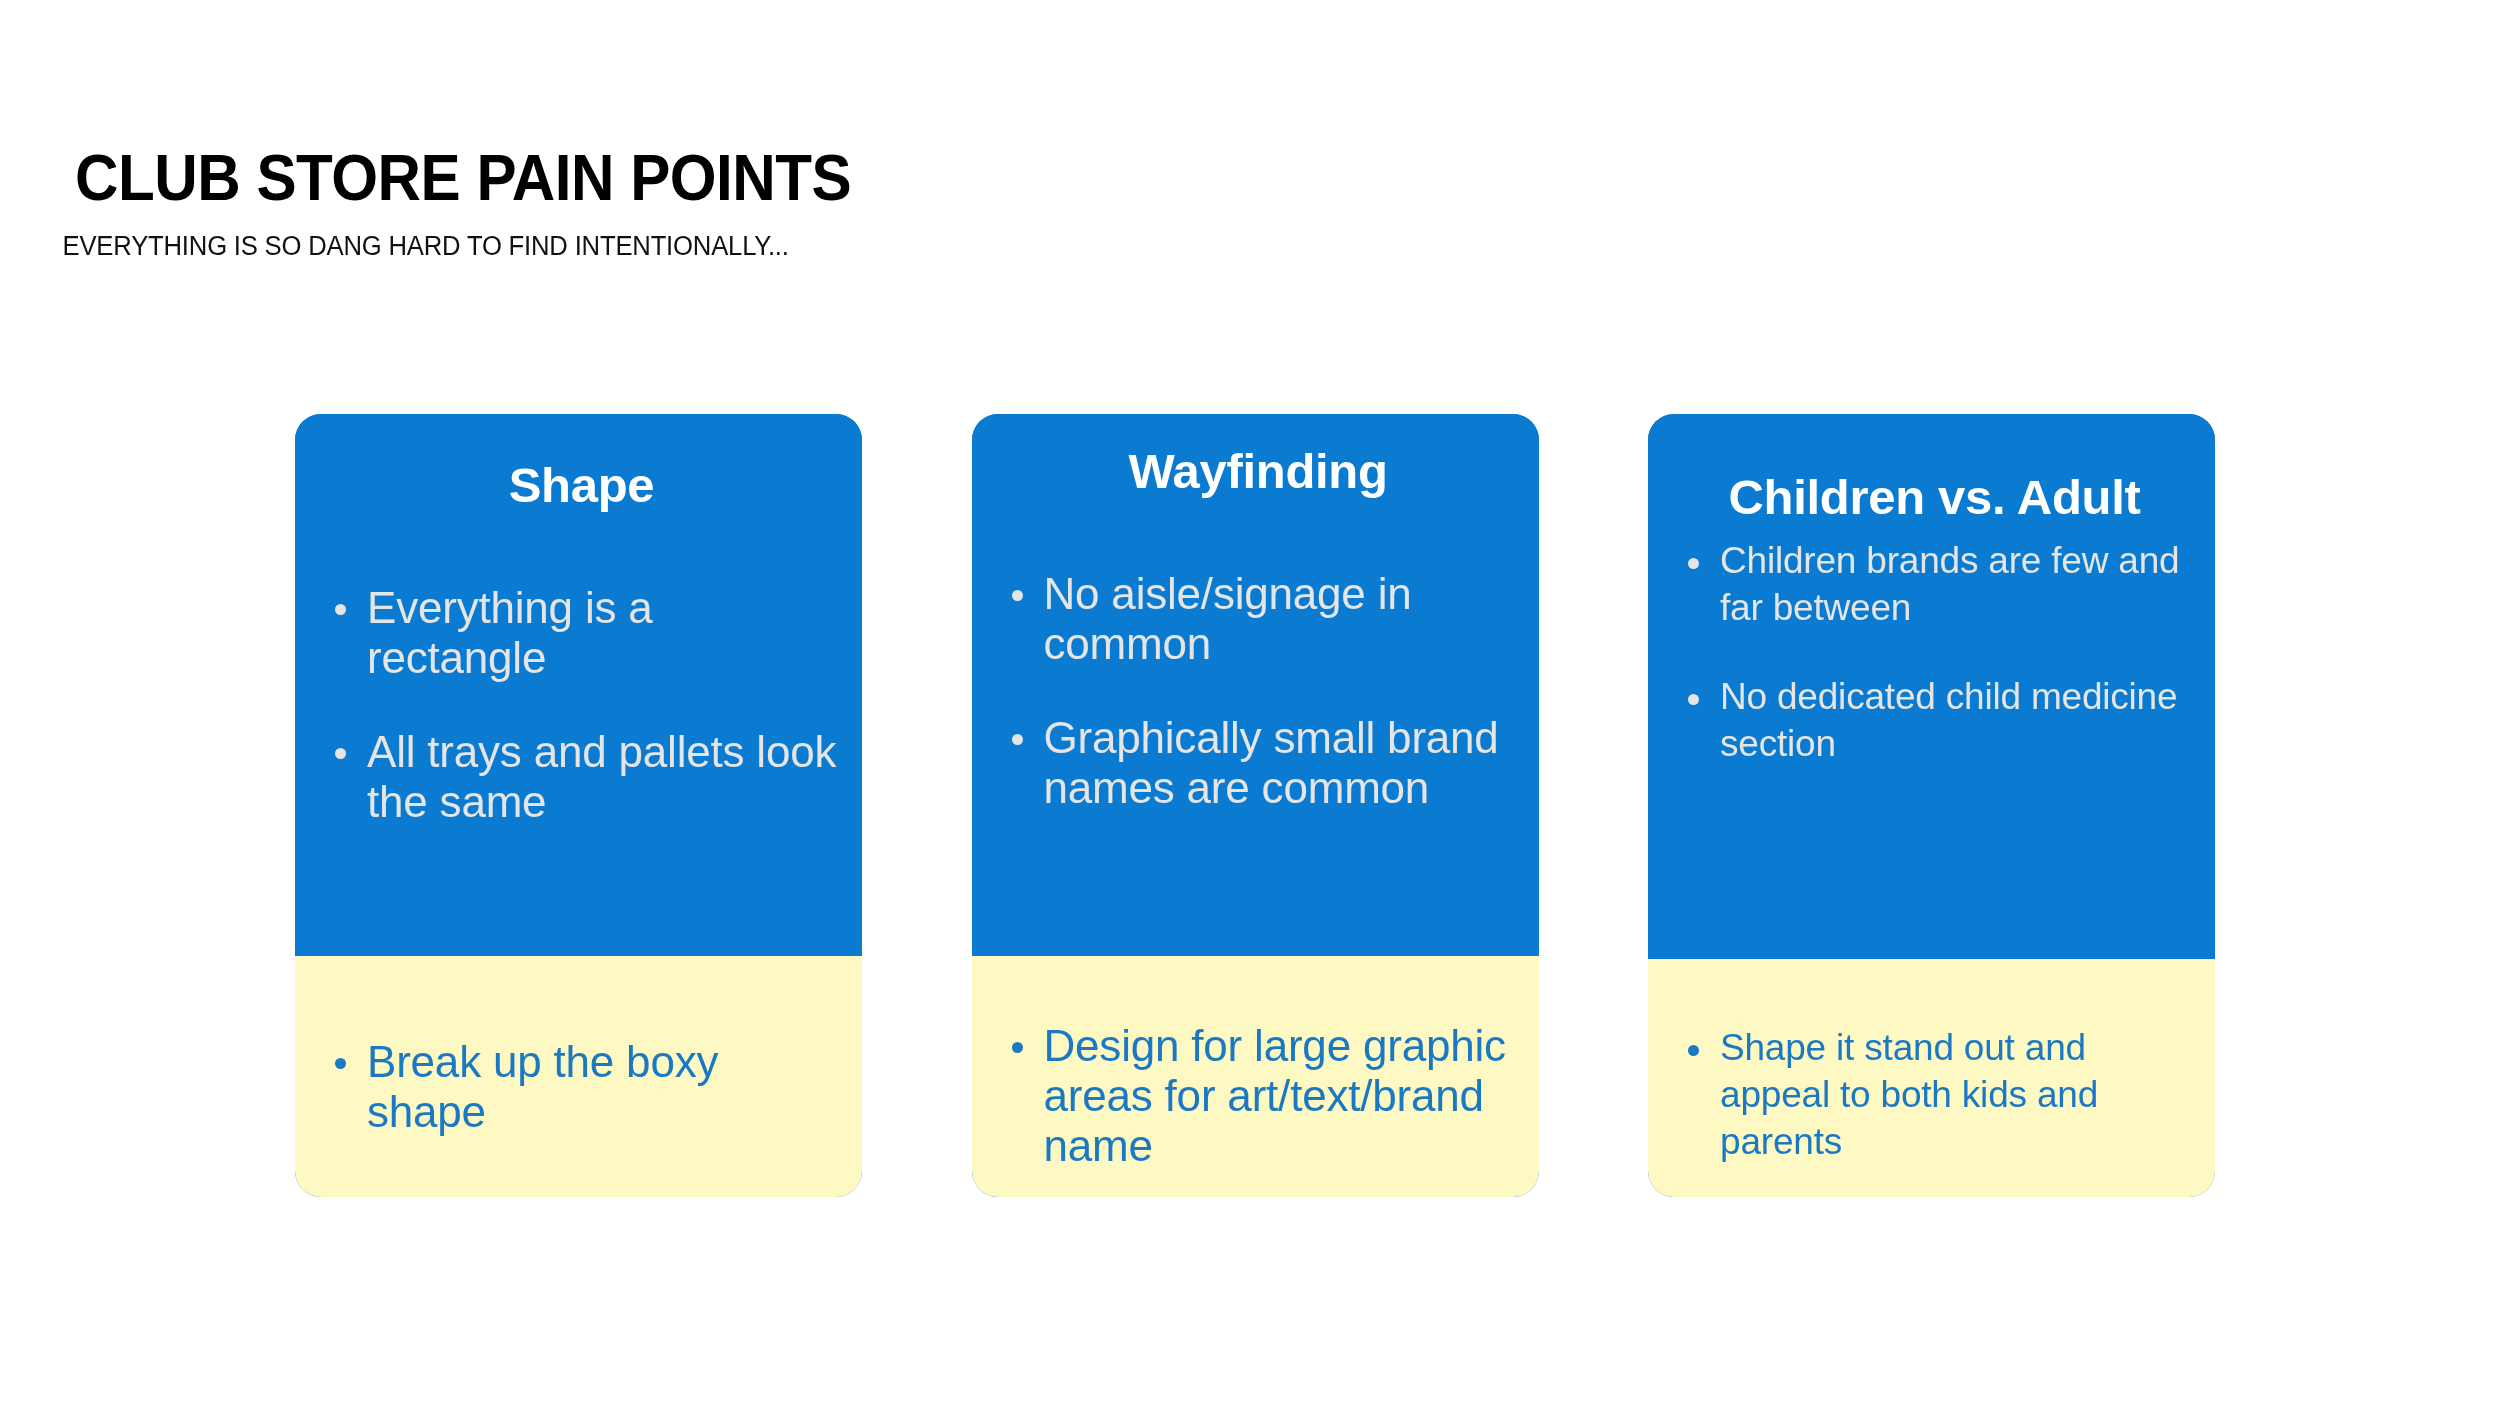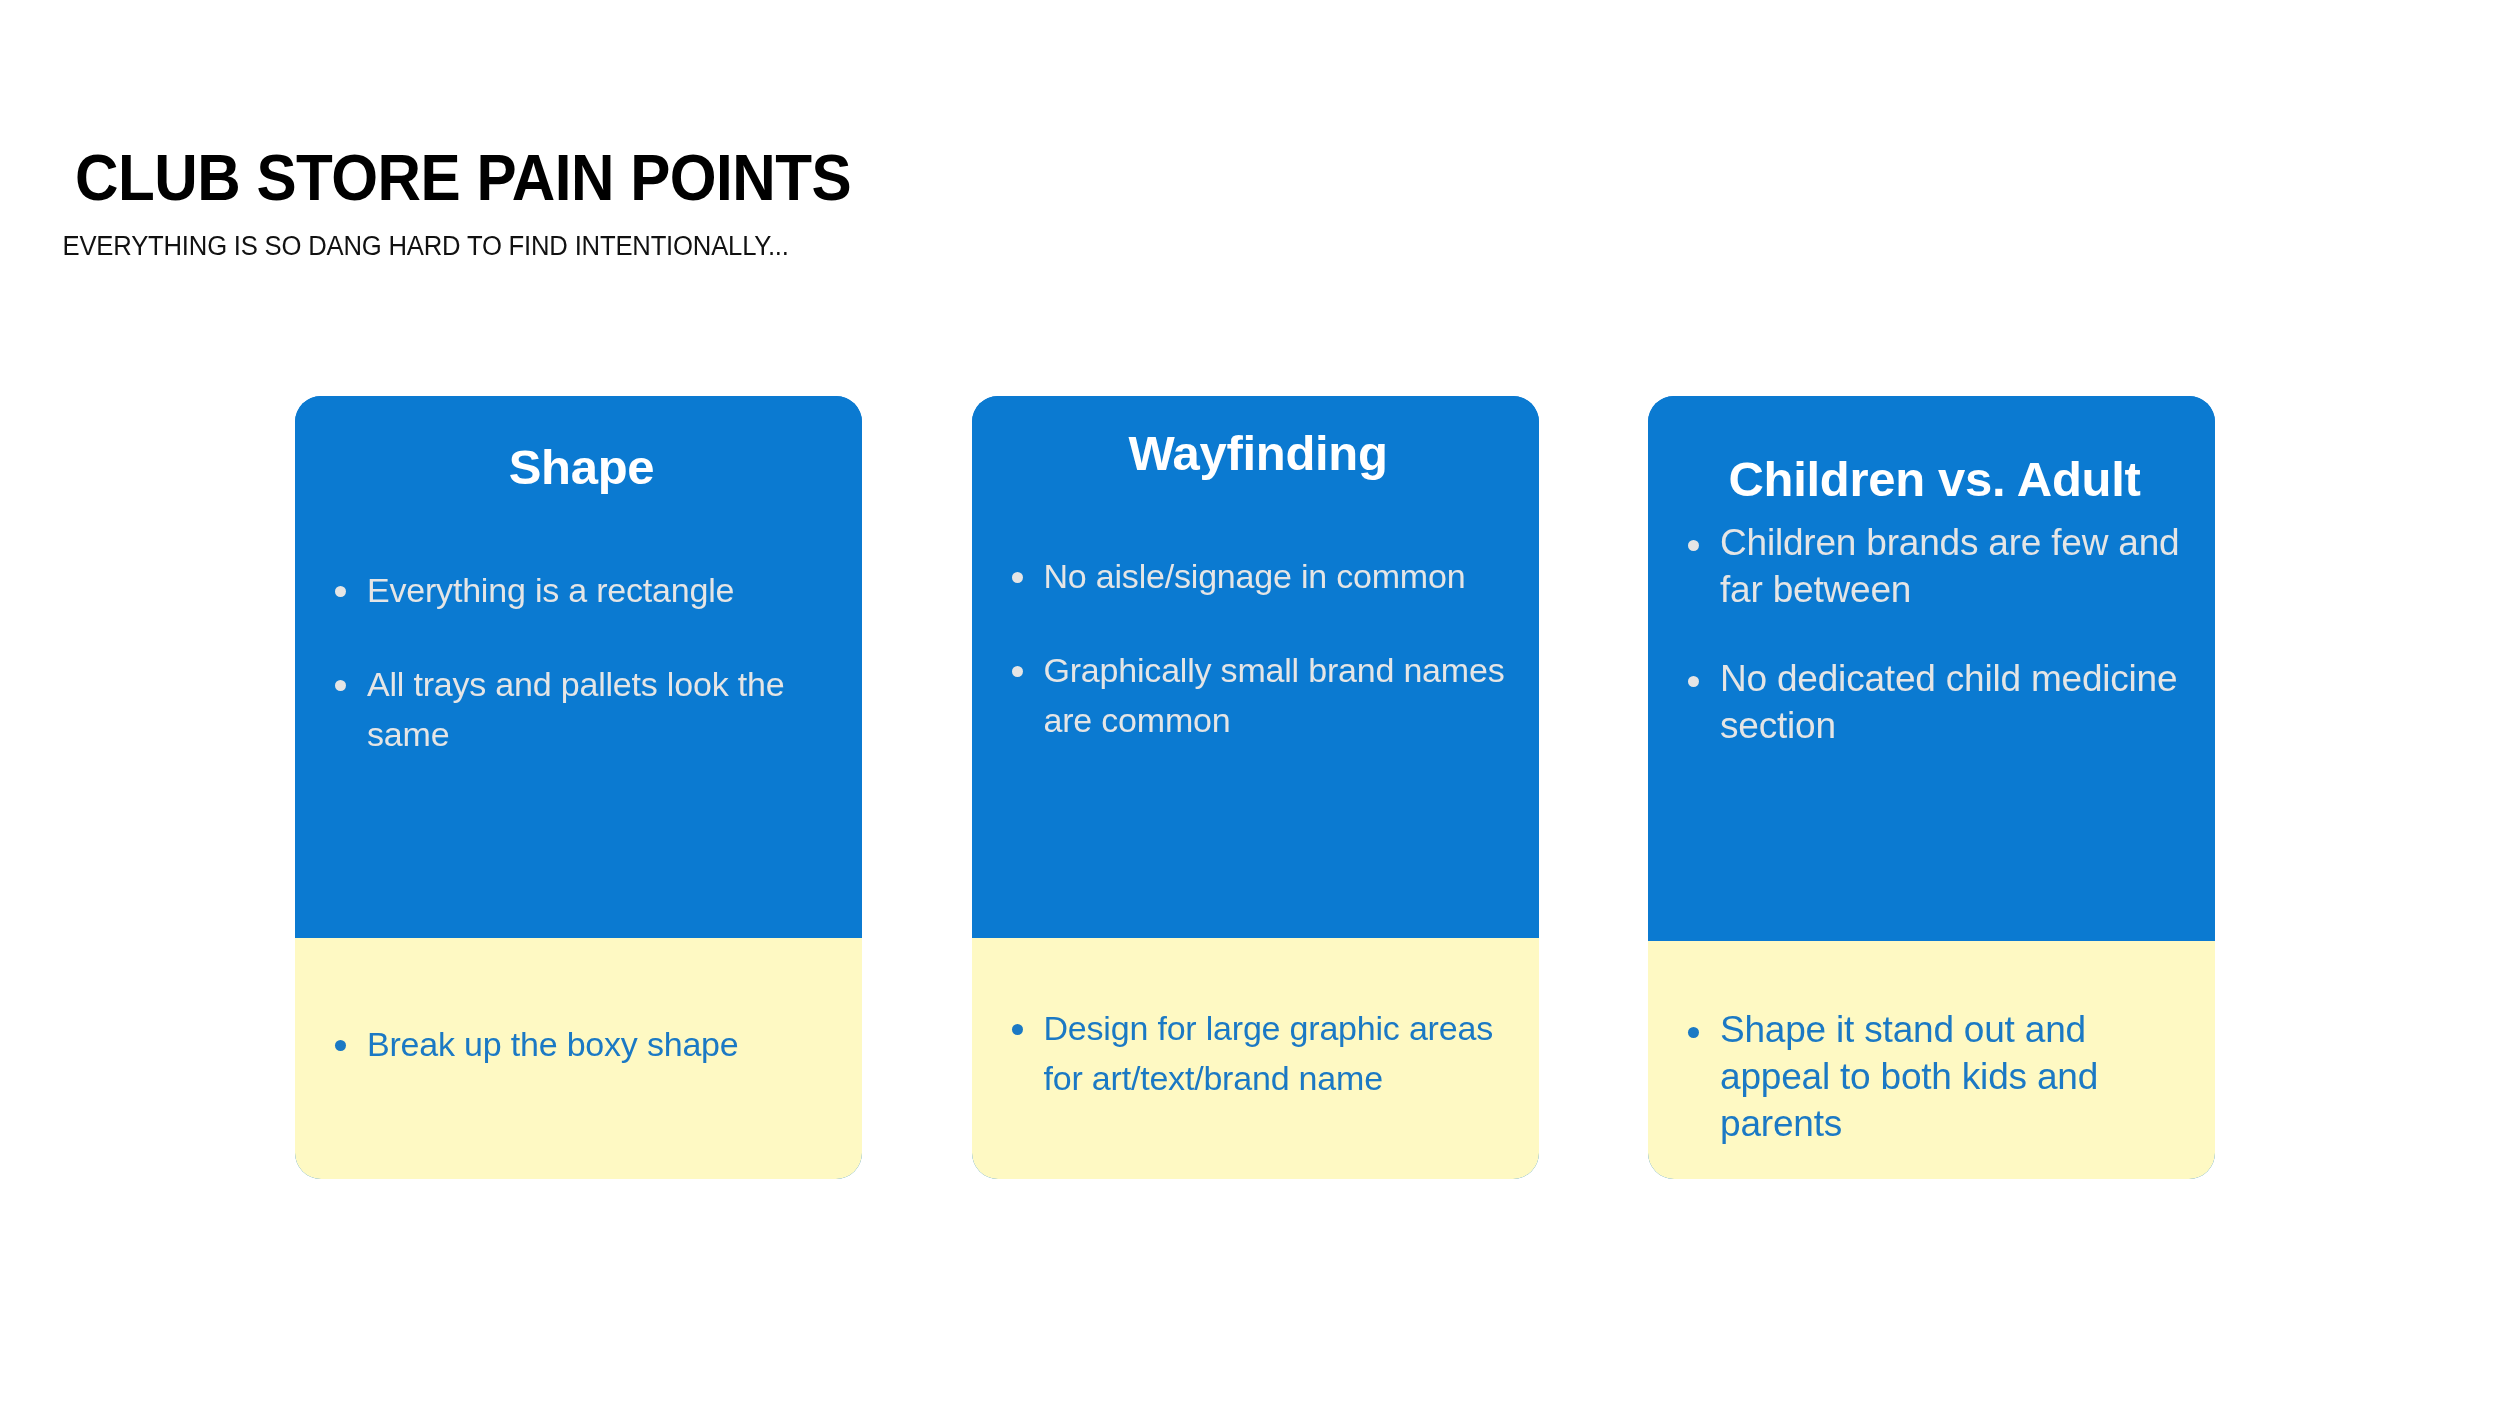--- a/index.html
+++ b/index.html
@@ -47,21 +47,21 @@
     letter-spacing: -0.2px;
     color: #111111;
     text-transform: uppercase;
     transform: scaleX(0.95);
   }
 
   
   .cards-row {
     position: absolute;
     left: 295px;
-    top: 396px;
+    top: 414px;
     width: 1920px;
     height: 783px;
     display: flex;
     flex-direction: row;
     justify-content: space-between;
     align-items: stretch;
   }
   .card {
     width: 567px;
     height: 783px;
@@ -100,21 +100,21 @@
   ul.bullets {
     list-style: none;
     margin: 0;
     padding: 0;
   }
   ul.bullets li {
     position: relative;
     padding-left: 46px;
     font-family: "Liberation Sans", sans-serif;
     font-weight: normal;
-    font-size: 34px;
+    font-size: 44px;
     line-height: 50px;
     letter-spacing: -0.2px;
   }
   ul.bullets li::before {
     content: "";
     position: absolute;
     left: 14px;
     top: 21px;
     width: 11px;
     height: 11px;

